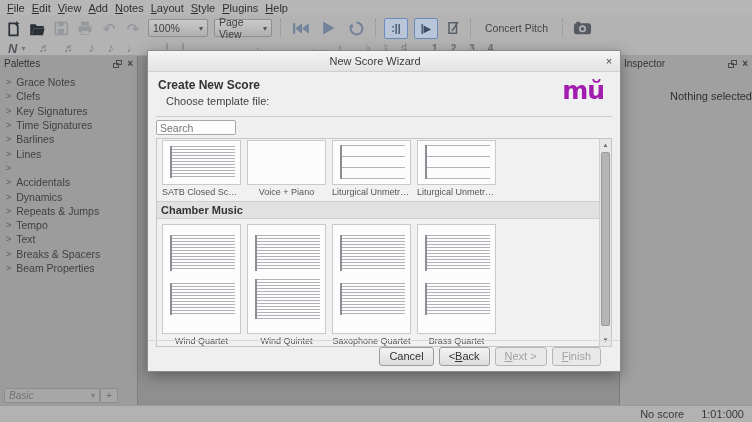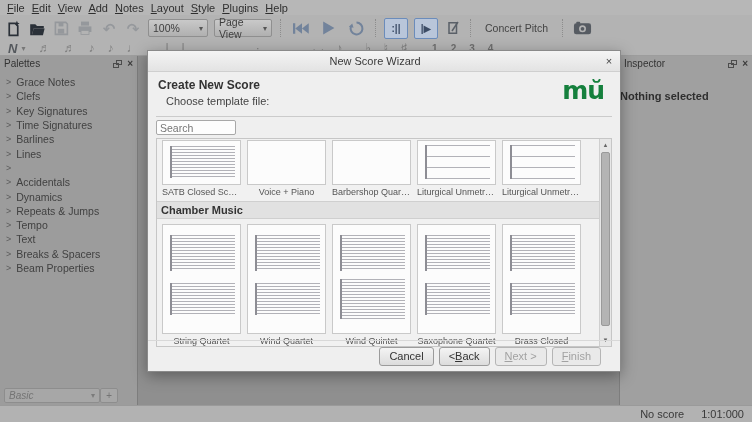--- a/index.html
+++ b/index.html
@@ -54,40 +54,40 @@
          white-space:nowrap;overflow:hidden;}
   .pitem .chev{color:#5a5a5a;font-size:9px;margin-right:5px;}
   .wsrow{position:absolute;left:4px;bottom:2px;display:flex;gap:0;opacity:.85;font-style:italic;}
   .wscombo{width:96px;height:15px;background:#a9a9a9;border:1px solid #8b8b8b;border-radius:2px;
            display:flex;align-items:center;font-size:10px;color:#6e6e6e;padding:0 4px;
            box-sizing:border-box;}
   .wscombo .arr{margin-left:auto;font-size:8px;color:#777;}
   .wsadd{width:18px;height:15px;background:#a9a9a9;border:1px solid #8b8b8b;border-radius:2px;
          font-size:10px;color:#6e6e6e;display:flex;align-items:center;justify-content:center;
          box-sizing:border-box;}
-  .nothing{margin-top:19px;text-align:left;font-size:11px;font-weight:bold;color:#2e2e2e;}
+  .nothing{margin-top:19px;text-align:right;font-size:11px;font-weight:normal;color:#2e2e2e;}
   .canvas{position:absolute;left:139px;right:134px;top:56px;bottom:17px;background:#8f8f8f;}
   
   .statusbar{position:absolute;left:0;bottom:0;width:752px;height:17px;background:#b2b2b2;
              border-top:1px solid #9a9a9a;display:flex;align-items:center;
              justify-content:flex-end;gap:17px;padding-right:8px;box-sizing:border-box;
              font-size:11px;color:#393939;}
   
   .dialog{position:absolute;left:147px;top:50px;width:474px;height:322px;background:#efefef;
           border:1px solid #8a8a8a;box-shadow:0 4px 14px rgba(0,0,0,.35);box-sizing:border-box;
           z-index:10;}
   .dtitle{height:20px;background:linear-gradient(#f4f4f4,#e3e3e3);border-bottom:1px solid #cfcfcf;
           display:flex;align-items:center;font-size:11px;color:#3a3a3a;}
   .dtitle .dtext{flex:1;text-align:center;}
   .dclose{width:14px;text-align:center;font-size:11px;color:#444;margin-right:4px;}
   .dhead{position:relative;padding:6px 10px 0 10px;}
   .dheading{font-size:12px;font-weight:bold;color:#333;}
   .dsub{font-size:11px;color:#444;margin:3px 0 0 8px;}
   .dlogo{position:absolute;right:16px;top:4px;font-size:25px;font-weight:bold;
-         color:#15803d;letter-spacing:-1px;font-family:"DejaVu Sans",sans-serif;}
+         color:#a21caf;letter-spacing:-1px;font-family:"DejaVu Sans",sans-serif;}
   .dsep{border-top:1px solid #cbcbcb;margin:9px 8px 0 8px;}
   .searchrow{display:flex;justify-content:flex-start;margin:3px 22px 3px 8px;}
   .search{width:80px;height:15px;font-size:10.5px;border:1px solid #a8a8a8;border-radius:2px;
           background:#fdfdfd;color:#444;padding:0 3px;box-sizing:border-box;outline:none;
           font-family:inherit;}
   .scroll{position:relative;margin:0 8px;height:209px;background:#f1f1f1;
           border:1px solid #c6c6c6;box-sizing:border-box;overflow:hidden;}
   .content{position:absolute;left:0;top:0;right:12px;}
   .trow{display:flex;gap:6px;padding-left:5px;}
   .cell{width:79px;flex:none;}
@@ -354,24 +354,20 @@
           <div class="thumb t-satb">
               <div class="sys s1"></div>
             </div>
           <div class="tlabel">SATB Closed Score + Piano</div>
         </div>
         <div class="cell">
           <div class="thumb"></div>
           <div class="tlabel">Voice + Piano</div>
         </div>
         <div class="cell">
-          <div class="thumb"></div>
-          <div class="tlabel">Barbershop Quartet</div>
-        </div>
-        <div class="cell">
           <div class="thumb t-sparse">
               <div class="sys s1"></div>
             </div>
           <div class="tlabel">Liturgical Unmetrical</div>
         </div>
         <div class="cell">
           <div class="thumb t-sparse">
               <div class="sys s1"></div>
             </div>
           <div class="tlabel">Liturgical Unmetrical...</div>
@@ -379,49 +375,42 @@
       </div>
 
       <div class="band">Chamber Music</div>
 
       <div class="trow">
         <div class="cell">
           <div class="thumb tall t-chamber">
               <div class="sys s1"></div>
               <div class="sys s2"></div>
             </div>
-          <div class="tlabel">String Quartet</div>
+          <div class="tlabel">Wind Quartet</div>
         </div>
         <div class="cell">
           <div class="thumb tall t-chamber">
               <div class="sys s1"></div>
+              <div class="sys s2" style="top:54px;height:40px"></div>
+            </div>
+          <div class="tlabel">Wind Quintet</div>
+        </div>
+        <div class="cell">
+          <div class="thumb tall t-chamber">
+              <div class="sys s1"></div>
               <div class="sys s2"></div>
             </div>
-          <div class="tlabel">Wind Quartet</div>
+          <div class="tlabel">Saxophone Quartet</div>
         </div>
         <div class="cell">
           <div class="thumb tall t-chamber">
               <div class="sys s1"></div>
-              <div class="sys s2" style="top:54px;height:40px"></div>
-            </div>
-          <div class="tlabel">Wind Quintet</div>
-        </div>
-        <div class="cell">
-          <div class="thumb tall t-chamber">
-              <div class="sys s1"></div>
               <div class="sys s2"></div>
             </div>
-          <div class="tlabel">Saxophone Quartet</div>
-        </div>
-        <div class="cell">
-          <div class="thumb tall t-chamber">
-              <div class="sys s1"></div>
-              <div class="sys s2"></div>
-            </div>
-          <div class="tlabel">Brass Closed</div>
+          <div class="tlabel">Brass Quartet</div>
         </div>
       </div>
     </div>
 
     <div class="sbar">
       <div class="sarr up">▲</div>
       <div class="sthumb"></div>
       <div class="sarr down">▼</div>
     </div>
   </div>

